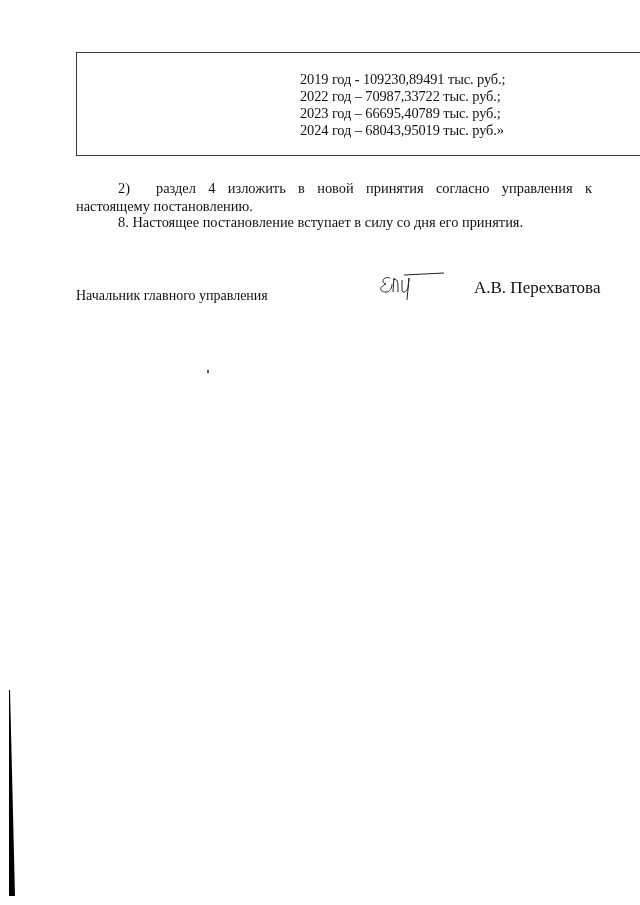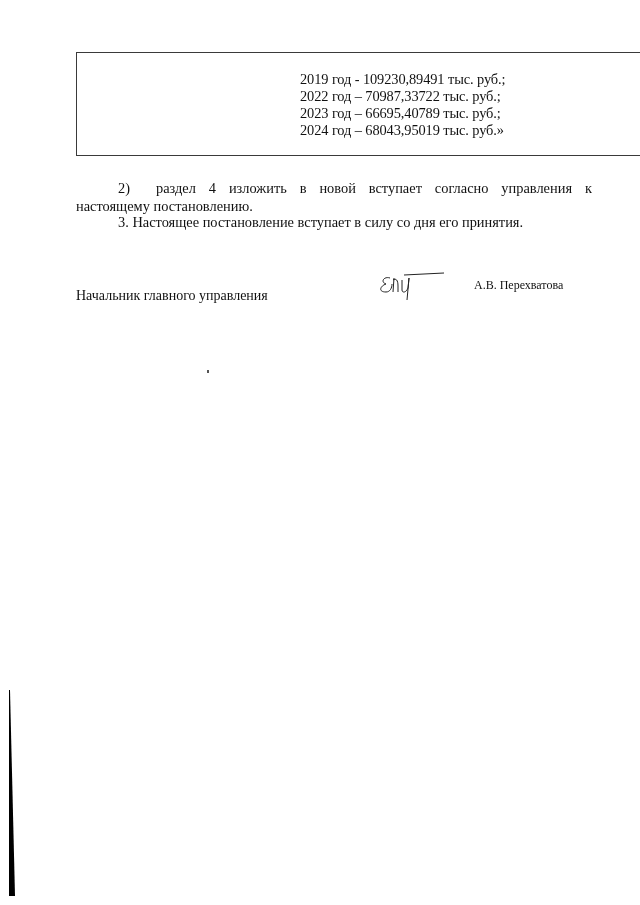--- a/index.html
+++ b/index.html
@@ -63,21 +63,21 @@
       position: absolute;
       left: 76px;
       top: 288px;
       font-size: 14px;
       white-space: nowrap;
     }
     .sign-name {
       position: absolute;
       left: 474px;
       top: 278px;
-      font-size: 12px;
+      font-size: 17px;
       white-space: nowrap;
     }
     .signature {
       position: absolute;
       left: 376px;
       top: 266px;
       width: 70px;
       height: 46px;
     }
     .dot {
@@ -110,28 +110,28 @@
 </div>
 
 <div class="para para-1">
   <span class="num">2)</span>
   <span class="rest">
     <span>раздел</span>
     <span>4</span>
     <span>изложить</span>
     <span>в</span>
     <span>новой</span>
-    <span>вступает</span>
+    <span>принятия</span>
     <span>согласно</span>
     <span>управления</span>
     <span>к</span>
   </span>
 </div>
 <div class="para para-1b">настоящему постановлению.</div>
-<div class="para para-2">3. Настоящее постановление вступает в силу со дня его принятия.</div>
+<div class="para para-2">8. Настоящее постановление вступает в силу со дня его принятия.</div>
 
 <div class="sign-title">Начальник главного управления</div>
 
 <svg class="signature" viewBox="0 0 70 46">
   <path d="M14 12 C8 10, 4 16, 10 18 C4 20, 2 26, 10 26 C14 26, 16 22, 16 18" fill="none" stroke="#222" stroke-width="1"></path>
   <path d="M18 12 L17 26 M17 14 C20 12, 22 14, 22 20 L22 26 M26 14 L26 24 C26 27, 30 27, 32 22 L33 12 M33 12 L31 34" fill="none" stroke="#222" stroke-width="1"></path>
   <path d="M28 9 L68 7" fill="none" stroke="#222" stroke-width="1"></path>
 </svg>
 
 <div class="sign-name">А.В. Перехватова</div>

